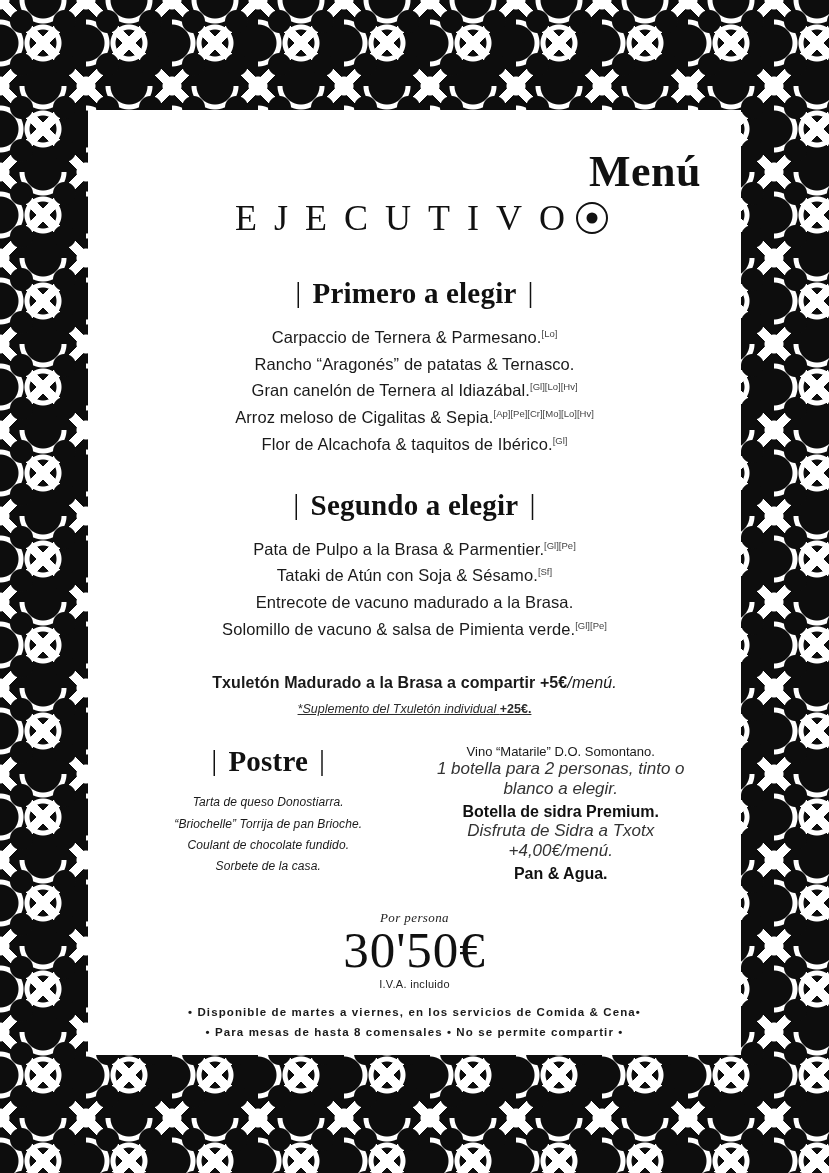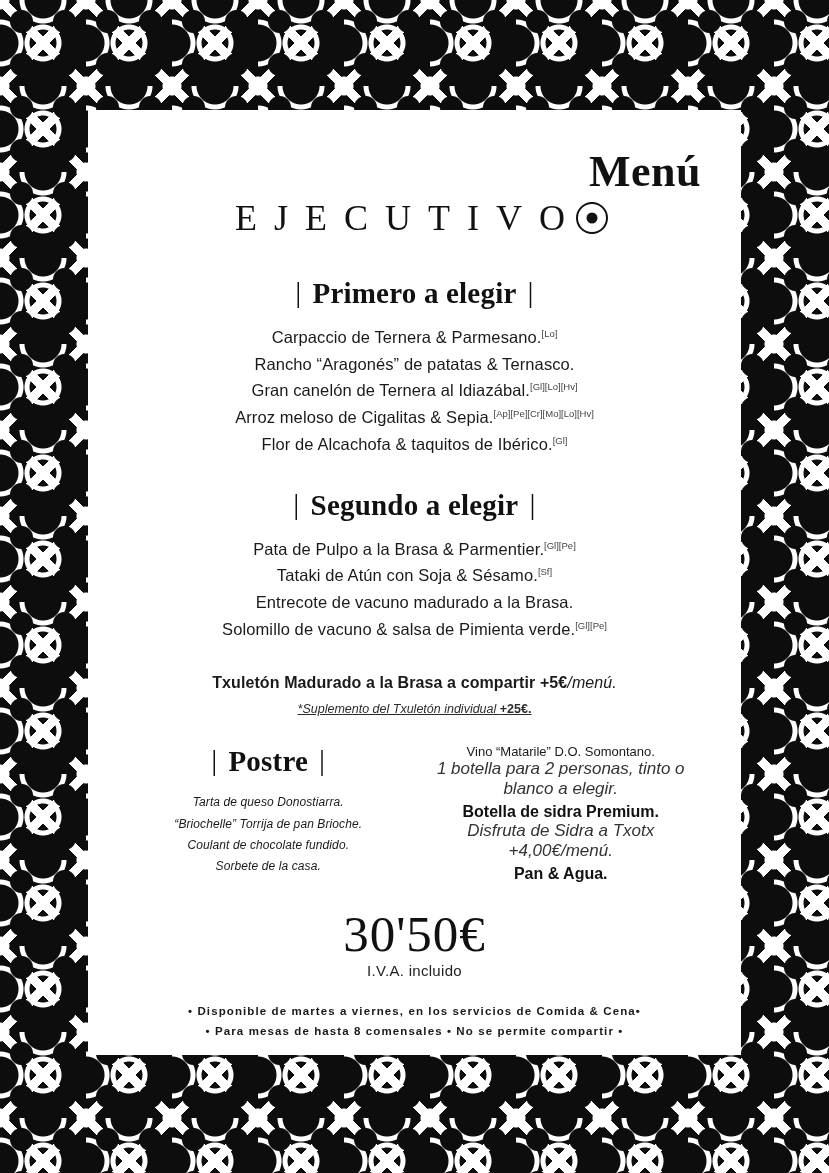--- a/index.html
+++ b/index.html
@@ -224,28 +224,28 @@
     letter-spacing: 0.4px;
   }
   .price-value {
     font-family: "Liberation Serif", serif;
     font-size: 51px;
     line-height: 0.98;
     color: #111;
     letter-spacing: 1px;
   }
   .price-tax {
-    font-size: 15px;
+    font-size: 11px;
     color: #222;
     letter-spacing: 0.3px;
     margin-top: 2px;
   }
 
   .footnotes {
-    margin-top: 22px;
+    margin-top: 12px;
     text-align: center;
   }
   .footnote {
     font-size: 11.5px;
     letter-spacing: 1.1px;
     color: #1a1a1a;
     line-height: 1.75;
     font-weight: bold;
   }
 </style>
@@ -311,20 +311,21 @@
         <div class="bodega-main">Vino “Matarile” D.O. Somontano.</div>
         <div class="bodega-sub">1 botella para 2 personas, tinto o blanco a elegir.</div>
         <div class="bodega-line-strong">Botella de sidra Premium.</div>
         <div class="bodega-sub">Disfruta de Sidra a Txotx +4,00€/menú.</div>
         <div class="bodega-line-strong">Pan &amp; Agua.</div>
       </div>
 
     </div>
 
     <div class="price-block">
+      <div class="price-label">Por persona</div>
       <div class="price-value">30'50€</div>
       <div class="price-tax">I.V.A. incluido</div>
     </div>
 
     <div class="footnotes">
       <div class="footnote">• Disponible de martes a viernes, en los servicios de Comida &amp; Cena•</div>
       <div class="footnote">• Para mesas de hasta 8 comensales • No se permite compartir •</div>
     </div>
 
   </div>

